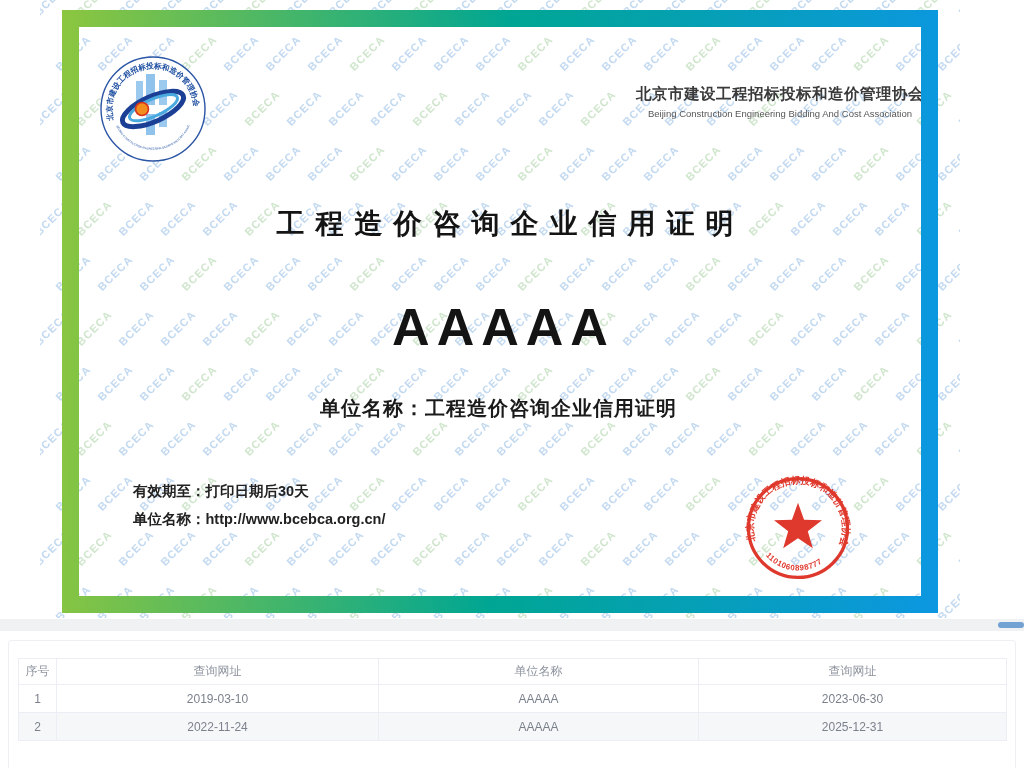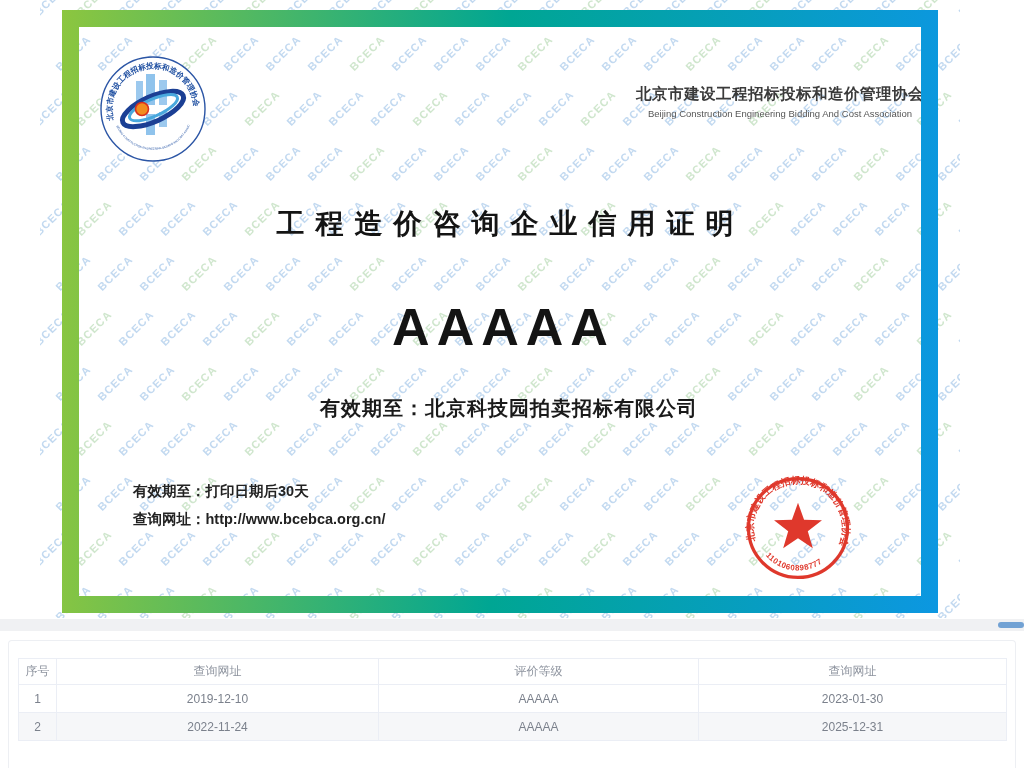--- a/index.html
+++ b/index.html
@@ -355,25 +355,25 @@
 
     <div class="assoc">
       <div class="assoc-cn">北京市建设工程招标投标和造价管理协会</div>
       <div class="assoc-en">Beijing Construction Engineering Bidding And Cost Association</div>
     </div>
 
     <div class="cert-title">工程造价咨询企业信用证明</div>
 
     <div class="cert-grade">AAAAA</div>
 
-    <div class="cert-company">有效期至：北京科技园拍卖招标有限公司</div>
+    <div class="cert-company">单位名称：工程造价咨询企业信用证明</div>
 
     <div class="cert-info">
       <div>有效期至：打印日期后30天</div>
-      <div>查询网址：http://www.bcebca.org.cn/</div>
+      <div>单位名称：http://www.bcebca.org.cn/</div>
     </div>
 
     <svg class="seal" viewBox="-60 -60 120 120">
       <defs>
         <path id="sealTop" d="M -46 14 A 48 48 0 1 1 46 14"></path>
         <path id="sealBot" d="M -36 28 A 45.6 45.6 0 0 0 36 28"></path>
       </defs>
       <circle cx="0" cy="0" r="53" fill="none" stroke="#dd2a1d" stroke-width="3.5"></circle>
       <text font-size="10.2" font-weight="700" fill="#dd2a1d">
         <textPath href="#sealTop" startOffset="0">北京市建设工程招标投标和造价管理协会</textPath>
@@ -398,30 +398,30 @@
     <colgroup>
         <col class="col-idx">
         <col class="col-time">
         <col class="col-grade">
         <col class="col-valid">
       </colgroup>
     <thead>
       <tr>
         <th>序号</th>
         <th>查询网址</th>
-        <th>评价等级</th>
+        <th>单位名称</th>
         <th>查询网址</th>
       </tr>
     </thead>
     <tbody>
       <tr>
         <td>1</td>
-        <td>2019-12-10</td>
+        <td>2019-03-10</td>
         <td>AAAAA</td>
-        <td>2023-01-30</td>
+        <td>2023-06-30</td>
       </tr>
       <tr class="striped">
         <td>2</td>
         <td>2022-11-24</td>
         <td>AAAAA</td>
         <td>2025-12-31</td>
       </tr>
     </tbody>
   </table>
 </div>

